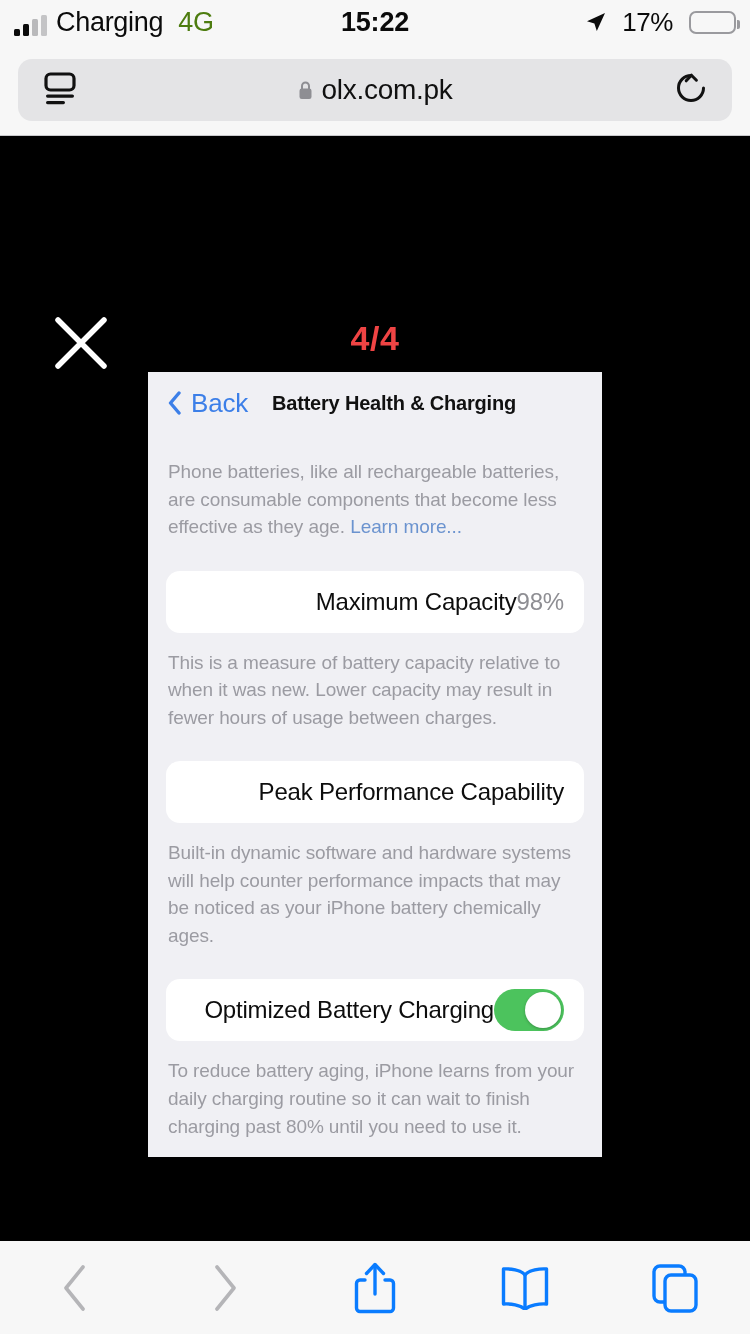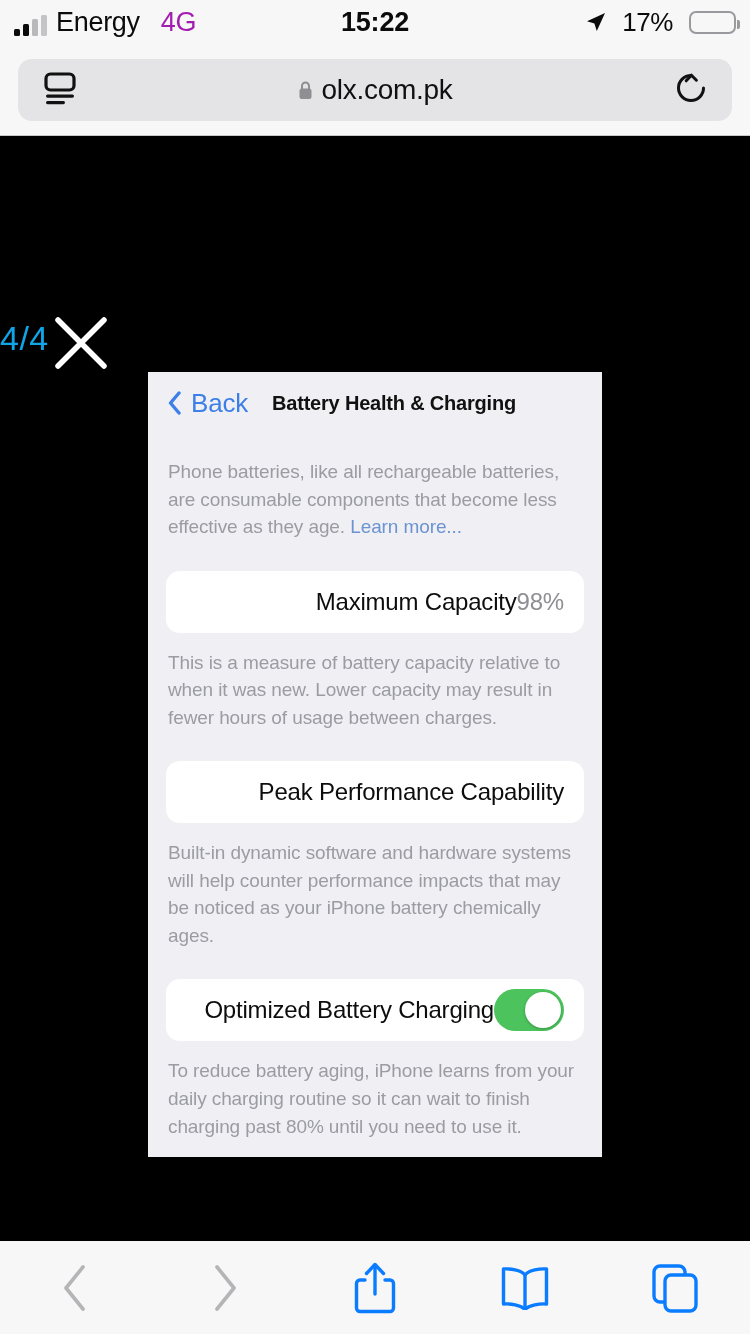--- a/index.html
+++ b/index.html
@@ -19,21 +19,21 @@
     display: flex; align-items: center;
   }
   .sb-left { display: flex; align-items: flex-end; gap: 9px; padding-left: 14px; }
   .signal-bars { display: flex; align-items: flex-end; gap: 3px; height: 21px; }
   .signal-bars i { display: block; width: 6px; border-radius: 1.5px; background: #0b0b0b; }
   .signal-bars i:nth-child(1) { height: 7px; }
   .signal-bars i:nth-child(2) { height: 12px; }
   .signal-bars i:nth-child(3) { height: 17px; background: #b9b9bb; }
   .signal-bars i:nth-child(4) { height: 21px; background: #c4c4c6; }
   .sb-carrier { font-size: 27px; color: #0b0b0b; letter-spacing: -0.3px; line-height: 27px; }
-  .sb-net { font-size: 27px; color: #a21caf; letter-spacing: -0.3px; line-height: 27px; margin-left: 12px; }
+  .sb-net { font-size: 27px; color: #4d7c0f; letter-spacing: -0.3px; line-height: 27px; margin-left: 6px; }
   .sb-time {
     position: absolute; left: 0; right: 0; text-align: center;
     font-size: 27px; font-weight: bold; color: #0b0b0b; letter-spacing: -0.2px;
   }
   .sb-right {
     position: absolute; right: 14px; top: 0; height: 44px;
     display: flex; align-items: center; gap: 16px;
   }
   .loc-arrow { width: 20px; height: 20px; }
   .sb-batt-pct { font-size: 26px; color: #0b0b0b; letter-spacing: -0.4px; }
@@ -70,21 +70,21 @@
   
   #viewer {
     position: absolute; top: 137px; left: 0; width: 750px; height: 1103px;
     background: #000;
   }
   #close-btn {
     position: absolute; left: 53px; top: 178px; width: 56px; height: 56px; cursor: pointer;
   }
   #page-counter {
     position: absolute; left: 0; right: 0; top: 182px;
-    color: #0ea5e9; font-size: 34px; letter-spacing: 0.5px;
+    text-align: center; color: #ef4444; font-size: 34px; letter-spacing: 0.5px; font-weight: bold;
   }
 
   
   #settings-panel {
     position: absolute; left: 148px; top: 235px; width: 454px; height: 785px;
     background: #f0f0f4; overflow: hidden;
   }
   #panel-nav {
     height: 62px; display: flex; align-items: center; padding: 0 0 0 20px; gap: 10px;
     background: #f0f0f4;
@@ -140,21 +140,21 @@
 <div id="screen">
 
   <div id="status-bar">
     <div class="sb-left">
       <span class="signal-bars">
         <i></i>
           <i></i>
           <i></i>
           <i></i>
       </span>
-      <span class="sb-carrier">Energy</span>
+      <span class="sb-carrier">Charging</span>
       <span class="sb-net">4G</span>
     </div>
     <div class="sb-time">15:22</div>
     <div class="sb-right">
       <span class="loc-arrow">
         <svg viewBox="0 0 20 20" width="20" height="20">
             <path d="M19 1 L1 9.2 L8.4 11.6 L10.8 19 Z" fill="#0b0b0b"></path>
           </svg>
       </span>
       <span class="sb-batt-pct">17%</span>

